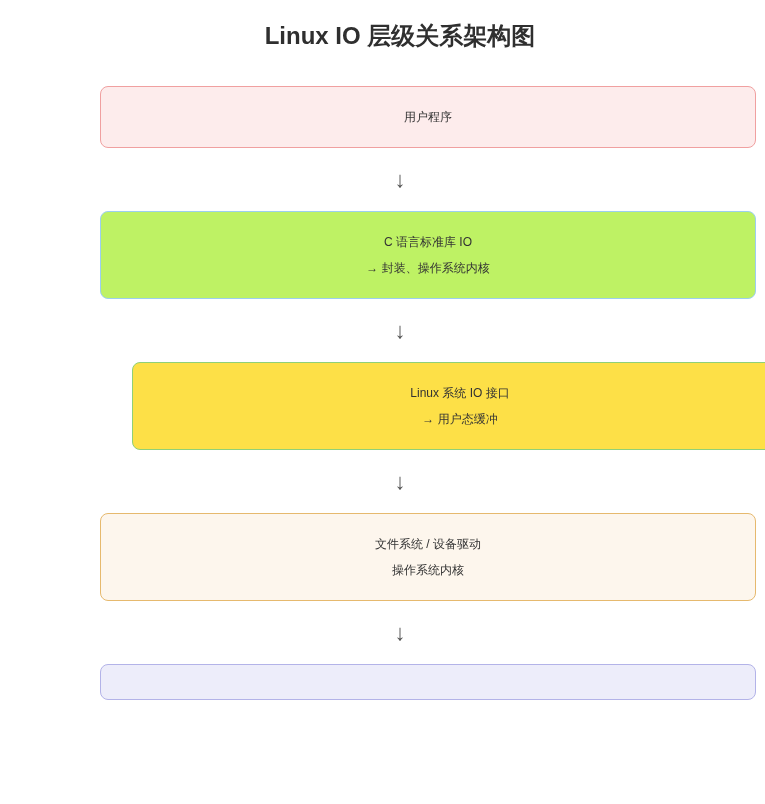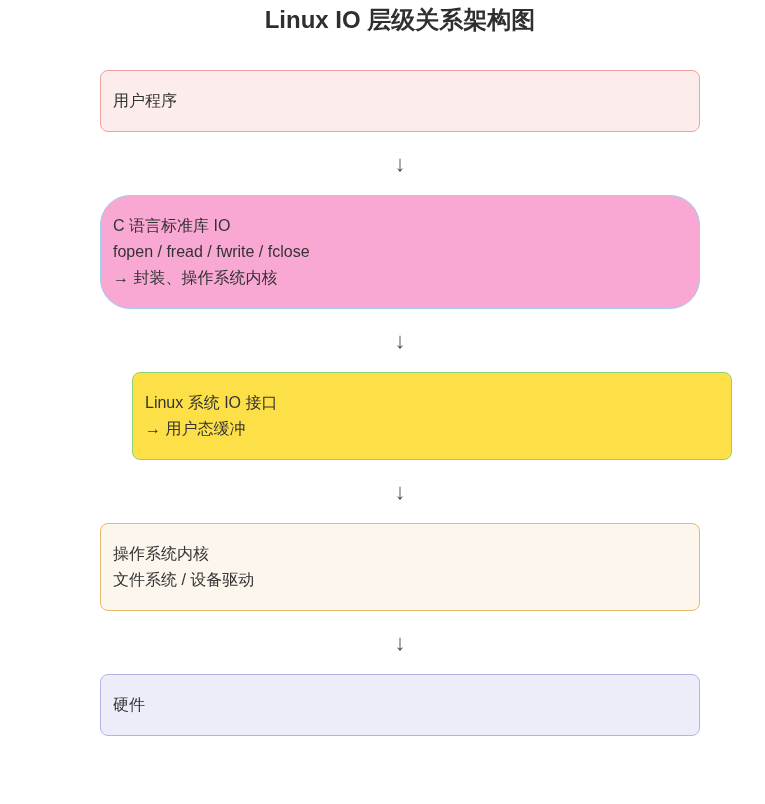--- a/index.html
+++ b/index.html
@@ -15,41 +15,42 @@
     background: #ffffff;
     overflow: hidden;
   }
   .container {
     width: 600px;
     margin-left: 100px;
     box-sizing: border-box;
   }
   h1.title {
     margin: 0 0 36px 0;
-    padding-top: 6px;
+    padding-top: 22px;
     font-size: 24px;
     line-height: 28px;
     font-weight: bold;
     text-align: center;
     color: #2f2f2f;
   }
   .node {
     box-sizing: border-box;
-    width: 600px;
+    width: 656px;
     border: 1px solid;
     border-radius: 8px;
     padding: 17px 12px;
-    font-size: 16px;
+    text-align: center;
+    font-size: 12px;
     line-height: 26px;
   }
   .node .line {
     white-space: nowrap;
   }
   .node-red    { background: #fdecec; border-color: #f0a0a0; }
-  .node-blue   { background: #f9a8d4; border-color: #9ccff0; border-radius: 30px; }
+  .node-blue   { background: #bef264; border-color: #9ccff0; }
   .node-green  { background: #fde047; border-color: #8fd077; margin-left: 32px; }
   .node-orange { background: #fdf6ed; border-color: #e6b96e; }
   .node-purple { background: #ededfa; border-color: #b3b3e8; }
   .arrow {
     height: 63px;
     line-height: 63px;
     text-align: center;
     font-size: 22px;
     color: #555555;
     user-select: none;
@@ -66,39 +67,37 @@
     <div class="flow">
 
       <div class="node node-red">
         <div class="line">用户程序</div>
       </div>
 
       <div class="arrow">↓</div>
 
       <div class="node node-blue">
         <div class="line">C 语言标准库 IO</div>
-        <div class="line">fopen / fread / fwrite / fclose</div>
         <div class="line">→ 封装、操作系统内核</div>
       </div>
 
       <div class="arrow">↓</div>
 
       <div class="node node-green">
         <div class="line">Linux 系统 IO 接口</div>
         <div class="line">→ 用户态缓冲</div>
       </div>
 
       <div class="arrow">↓</div>
 
       <div class="node node-orange">
+        <div class="line">文件系统 / 设备驱动</div>
         <div class="line">操作系统内核</div>
-        <div class="line">文件系统 / 设备驱动</div>
       </div>
 
       <div class="arrow">↓</div>
 
       <div class="node node-purple">
-        <div class="line">硬件</div>
       </div>
 
     </div>
   </div>
 </div>
 
 </body></html>

